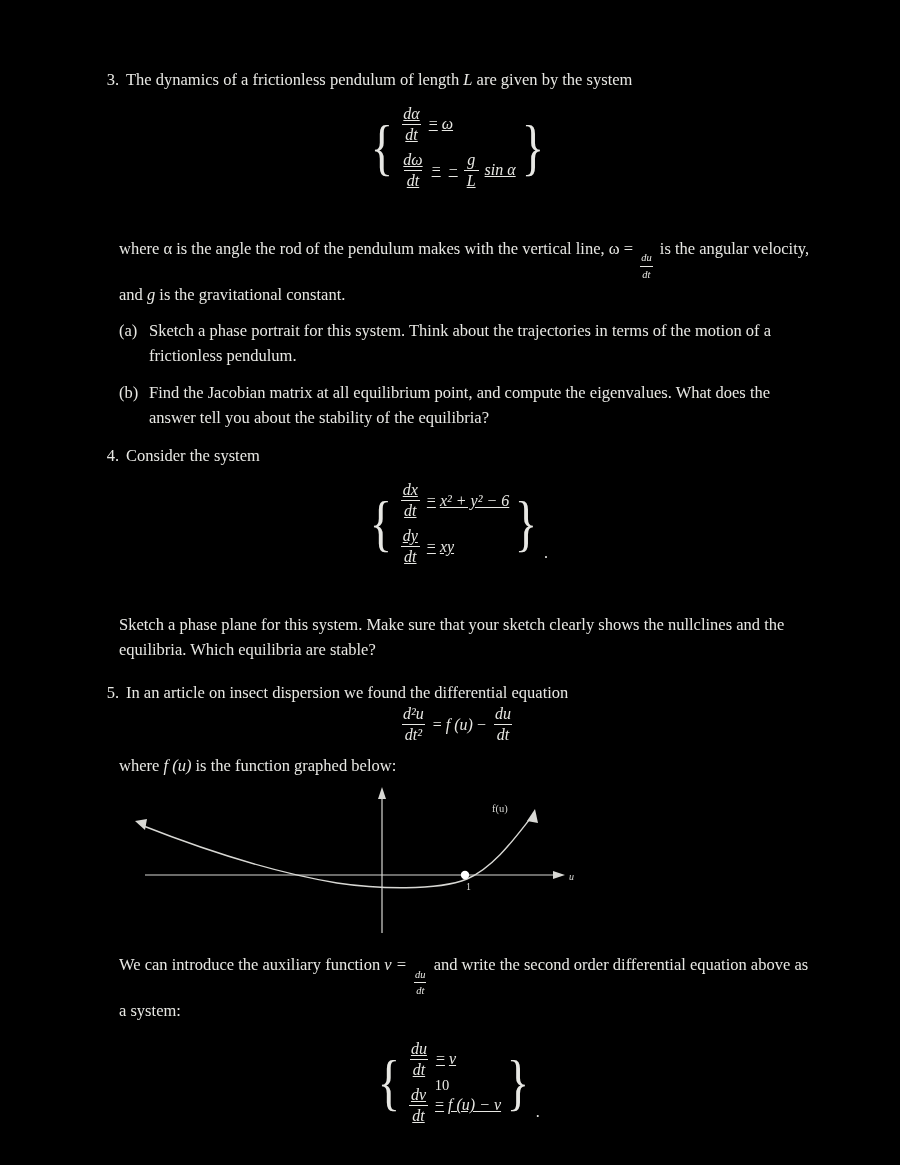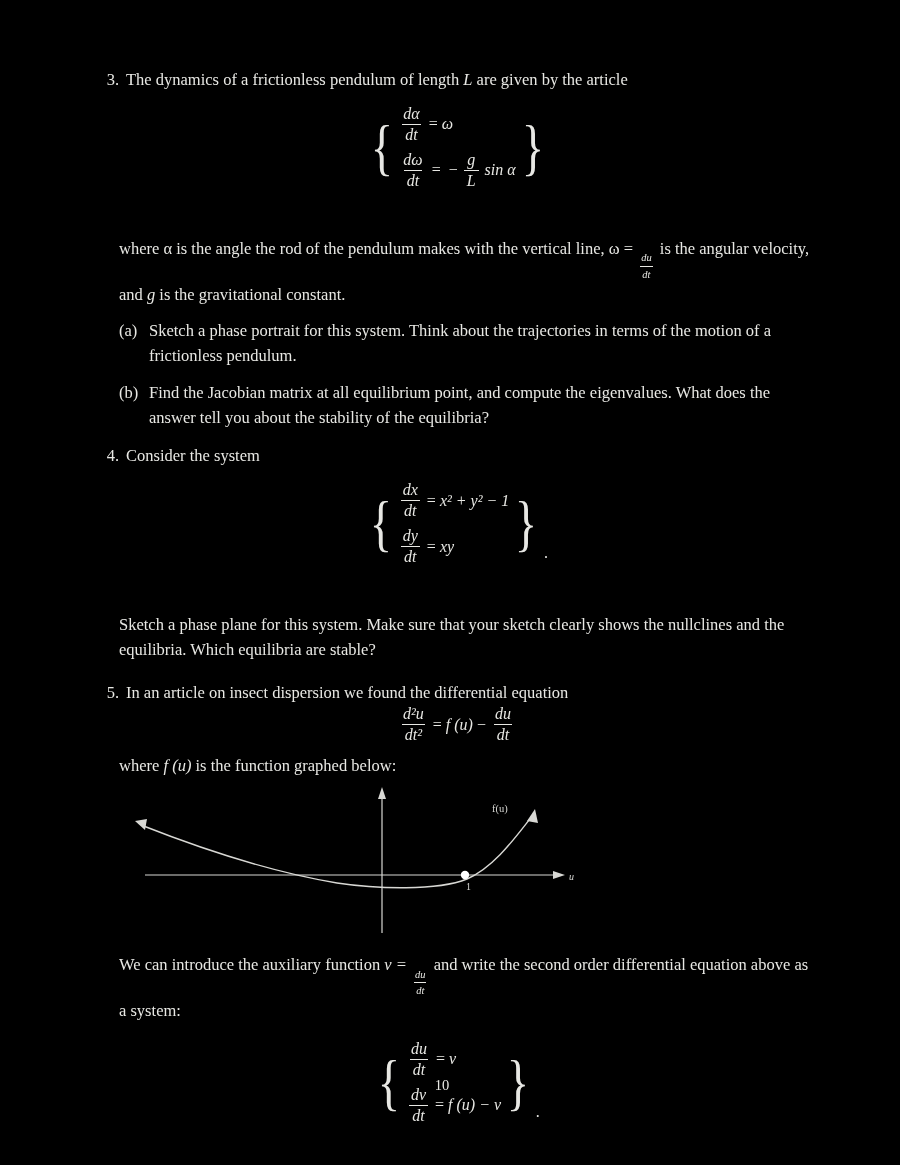--- a/index.html
+++ b/index.html
@@ -85,20 +85,21 @@
     display: inline-block;
     color: #e8e8e4;
   }
   .brace.left { margin-right: 2px; }
   .brace.right { margin-left: 2px; }
   .eqs {
     display: inline-flex;
     flex-direction: column;
     justify-content: center;
     gap: 7px;
+    text-decoration: underline;
   }
   .eq {
     display: flex;
     align-items: center;
     font-style: italic;
     font-size: 16px;
     white-space: nowrap;
   }
   .frac {
     display: inline-flex;
@@ -151,21 +152,21 @@
 </style>
 </head>
 <body>
 
 <div class="page">
   <div class="content">
 
     <div class="item">
       <div class="item-num">3.</div>
       <div class="item-body">
-        <span>The dynamics of a frictionless pendulum of length </span><i>L</i><span> are given by the article</span>
+        <span>The dynamics of a frictionless pendulum of length </span><i>L</i><span> are given by the system</span>
       </div>
     </div>
 
     <div class="math-block">
       <span class="sys">
         <span class="brace left">{</span>
         <span class="eqs">
           <span class="eq">
             <span class="frac">
               <span class="num">dα</span>
@@ -217,21 +218,21 @@
     <div class="math-block">
       <span class="sys">
         <span class="brace left">{</span>
         <span class="eqs">
           <span class="eq">
             <span class="frac">
               <span class="num">dx</span>
               <span class="den">dt</span>
             </span>
             <span class="op">=</span>
-            <span>x² + y² − 1</span>
+            <span>x² + y² − 6</span>
           </span>
           <span class="eq">
             <span class="frac">
               <span class="num">dy</span>
               <span class="den">dt</span>
             </span>
             <span class="op">=</span>
             <span>xy</span>
           </span>
         </span>

